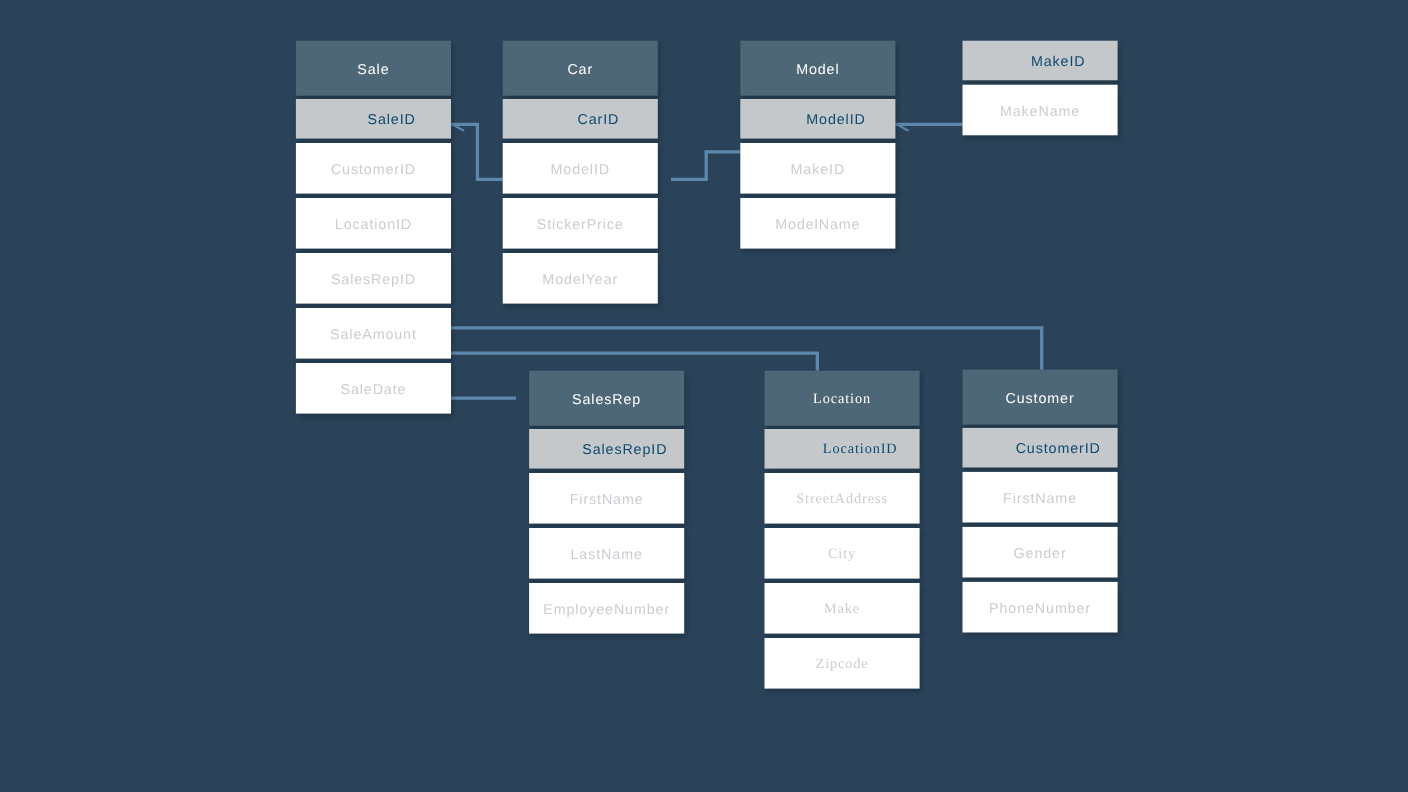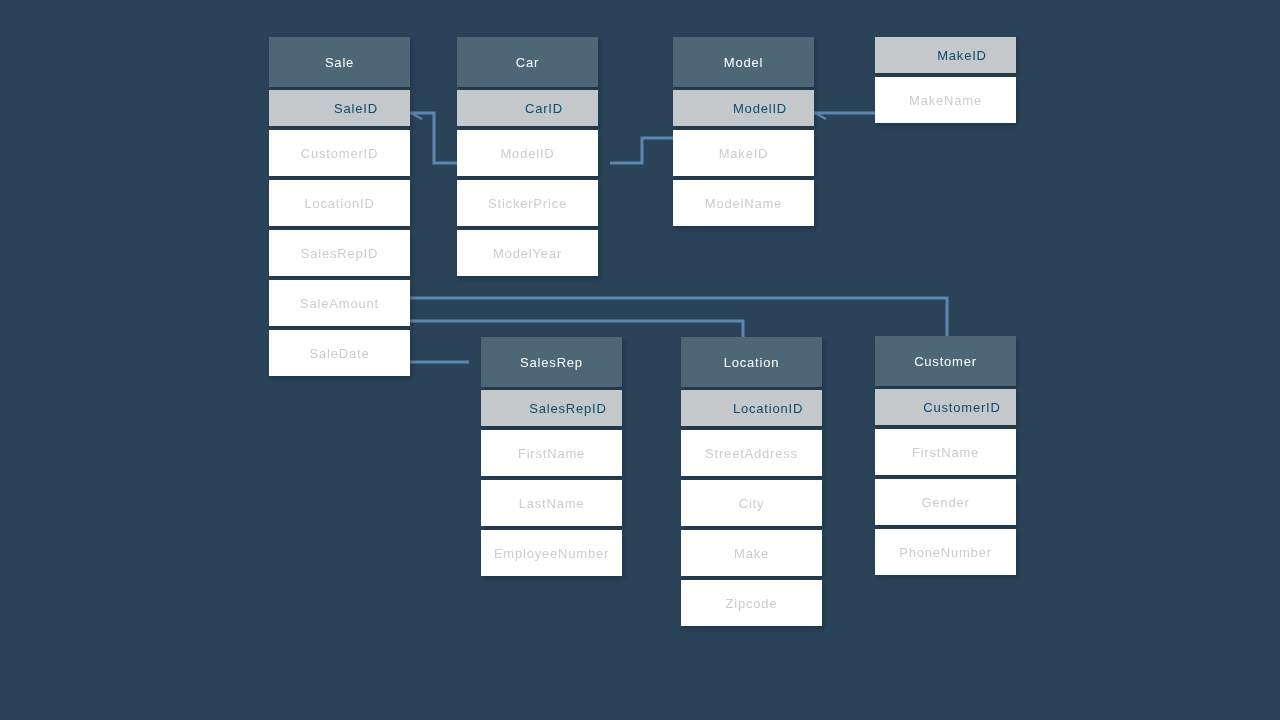--- a/index.html
+++ b/index.html
@@ -99,21 +99,21 @@
         <div class="cell pk">MakeID</div>
         <div class="cell field">MakeName</div>
       </div>
       <div class="db-table" style="left: 481px; top: 337px; width: 141px;">
         <div class="cell header">SalesRep</div>
         <div class="cell pk">SalesRepID</div>
         <div class="cell field">FirstName</div>
         <div class="cell field">LastName</div>
         <div class="cell field">EmployeeNumber</div>
       </div>
-      <div class="db-table" style="left: 681px; top: 337px; width: 141px;">
+      <div class="db-table" style="left: 695px; top: 337px; width: 141px; font-family: Liberation Serif, serif;">
         <div class="cell header">Location</div>
         <div class="cell pk">LocationID</div>
         <div class="cell field">StreetAddress</div>
         <div class="cell field">City</div>
         <div class="cell field">Make</div>
         <div class="cell field">Zipcode</div>
       </div>
       <div class="db-table" style="left: 875px; top: 336px; width: 141px;">
         <div class="cell header">Customer</div>
         <div class="cell pk">CustomerID</div>

